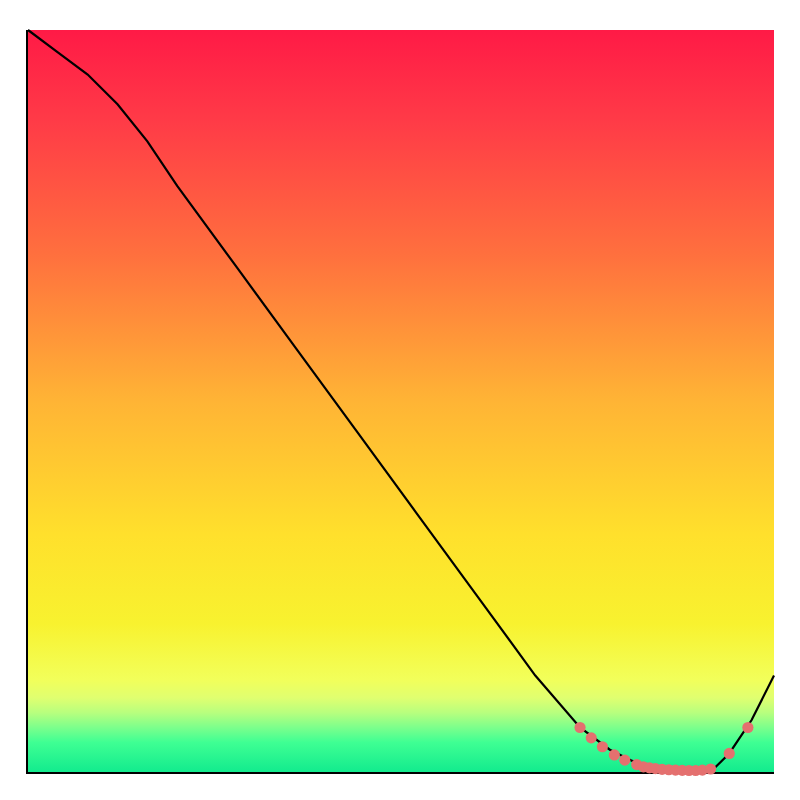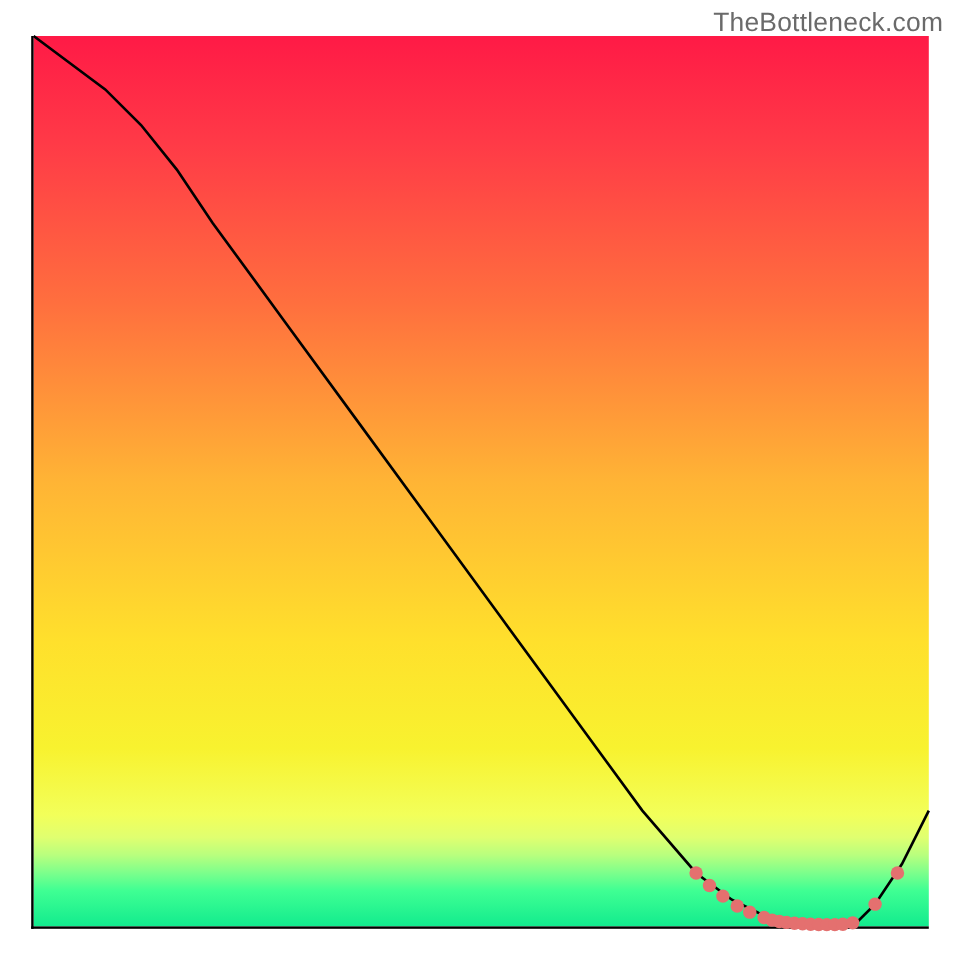--- a/index.html
+++ b/index.html
@@ -50,21 +50,20 @@
     width: 100%;
     height: 100%;
     overflow: visible;
   }
 </style>
 </head>
 <body>
 
 <div class="chart-wrap">
 
-  <div class="attribution">TheBottleneck.com</div>
 
   <div class="plot-area">
     <svg class="curve" viewBox="0 0 748 744" preserveAspectRatio="none">
       <path id="curve-path" fill="none" stroke="#000000" stroke-width="2.2" d="M0.00 0.00 L29.92 22.32 L59.84 44.64 L89.76 74.40 L119.68 111.60 L149.60 156.24 L209.44 238.08 L269.28 319.92 L329.12 401.76 L388.96 483.60 L448.80 565.44 L508.64 647.28 L553.52 699.36 L583.44 721.68 L605.88 732.84 L628.32 738.79 L643.28 741.77 L658.24 742.51 L673.20 742.51 L688.16 740.28 L703.12 725.40 L725.56 691.92 L748.00 647.28"></path>
       <g id="markers">
           <circle cx="553.52" cy="699.36" r="5.6" fill="#e4706f"></circle>
           <circle cx="564.74" cy="709.78" r="5.6" fill="#e4706f"></circle>
           <circle cx="575.96" cy="718.70" r="5.6" fill="#e4706f"></circle>
           <circle cx="587.93" cy="726.89" r="5.6" fill="#e4706f"></circle>
           <circle cx="598.40" cy="732.10" r="5.6" fill="#e4706f"></circle>

